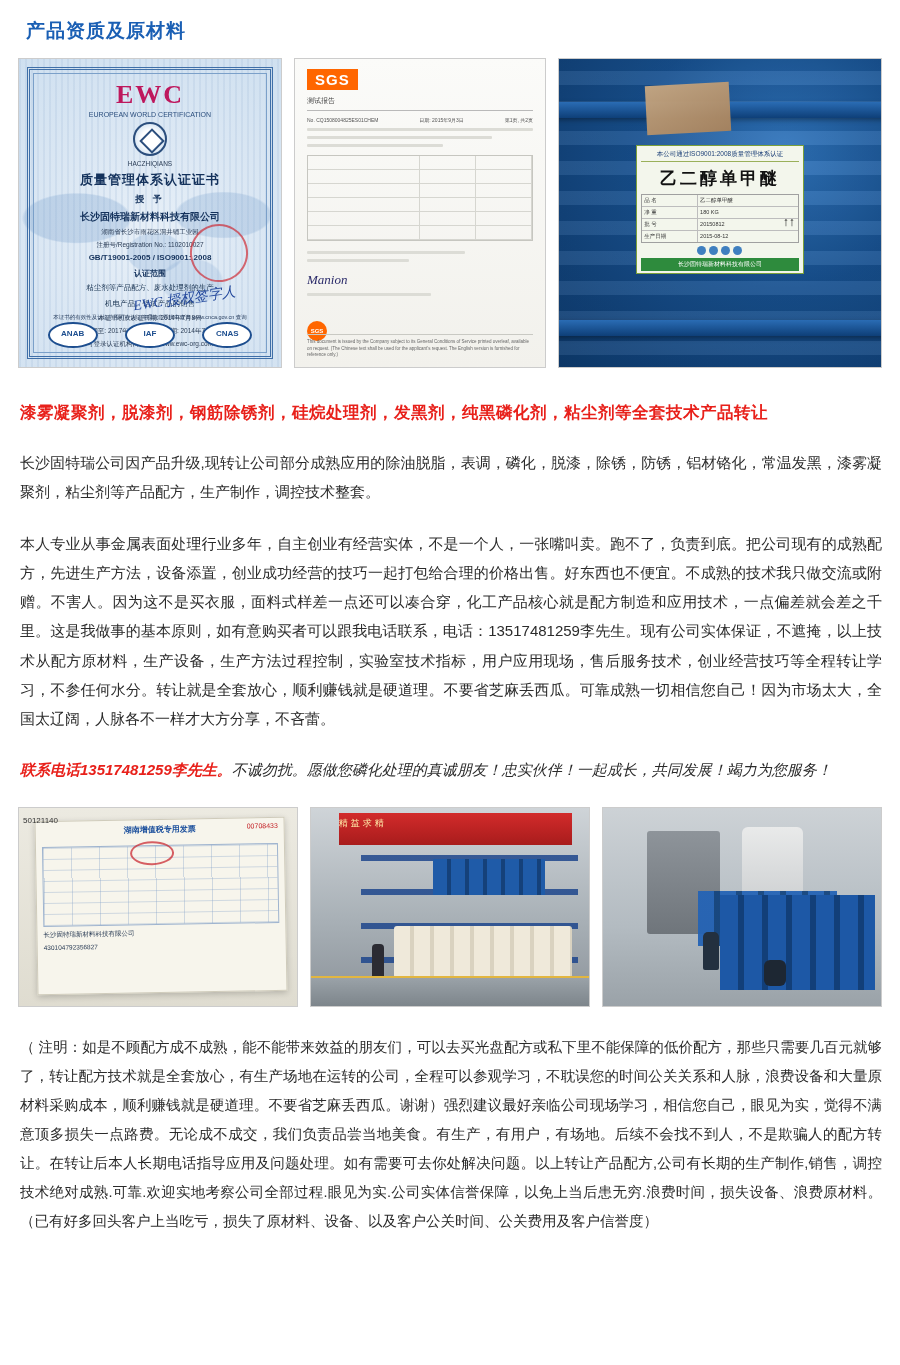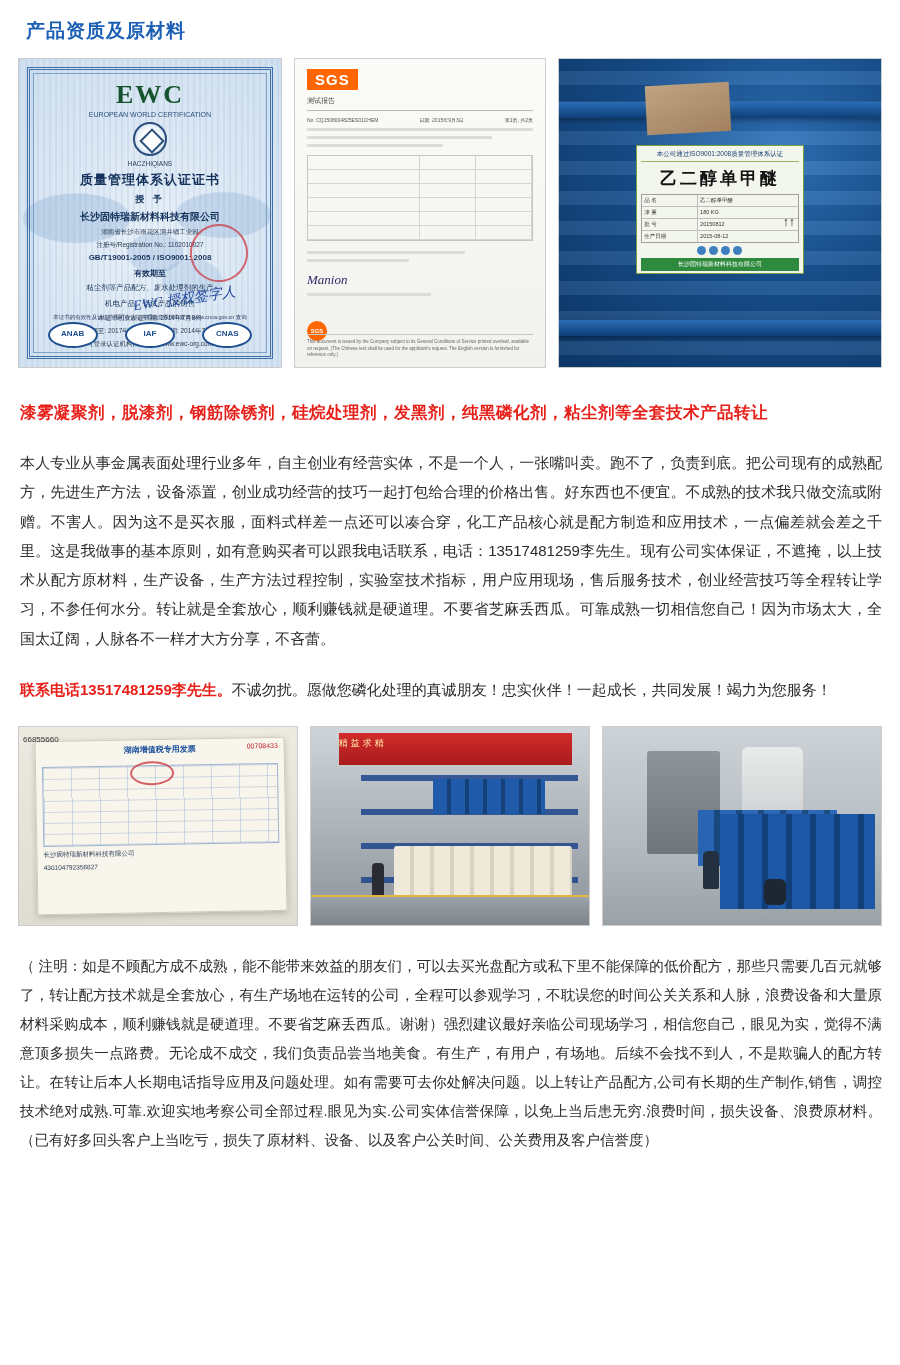--- a/index.html
+++ b/index.html
@@ -64,21 +64,21 @@
     position: absolute;
     left: 14px; right: 14px; top: 14px; bottom: 14px;
     border: 1px solid #7ba0c9;
     text-align: center;
     overflow: hidden;
   }
   .ewc-logo {
     margin-top: 6px;
     font-size: 26px;
     font-weight: bold;
-    color: #14532d;
+    color: #be185d;
     font-family: "Liberation Serif", serif;
     letter-spacing: 2px;
   }
   .ewc-sub {
     font-size: 7px;
     color: #2b4e7d;
     margin-top: 1px;
   }
   .ewc-seal {
     width: 30px; height: 30px;
@@ -517,21 +517,21 @@
     margin: 30px 0 22px 2px;
     letter-spacing: .5px;
   }
   p.body {
     font-size: 15px;
     line-height: 1.95;
     color: #2b2b2b;
     margin: 0 0 22px 2px;
     text-align: justify;
   }
-  .contact-line { margin-bottom: 24px; }
+  .contact-line { margin-bottom: 24px; font-style: italic; }
   .contact-red {
     color: #e8201a;
     font-weight: bold;
   }
   .note {
     font-size: 14.5px;
     line-height: 2;
     color: #2b2b2b;
     margin: 26px 0 0 2px;
     text-align: justify;
@@ -554,21 +554,21 @@
         <div class="ewc-logo">EWC</div>
         <div class="ewc-sub">EUROPEAN WORLD CERTIFICATION</div>
         <div class="ewc-seal"></div>
         <div class="cert-line">HACZHIQIANS</div>
         <div class="cert-h1">质量管理体系认证证书</div>
         <div class="cert-h2">授 予</div>
         <div class="cert-company">长沙固特瑞新材料科技有限公司</div>
         <div class="cert-line">湖南省长沙市雨花区洞井铺工业园</div>
         <div class="cert-line">注册号/Registration No.: 1102010027</div>
         <div class="cert-standard">GB/T19001-2005 / ISO9001: 2008</div>
-        <div class="cert-scope-title">有效期至</div>
+        <div class="cert-scope-title">认证范围</div>
         <div class="cert-scope">粘尘剂等产品配方、废水处理剂的生产</div>
         <div class="cert-scope">机电产品、铝试产品的销售</div>
         <div class="cert-line">本证书初次发证日期: 2014年7月8日</div>
         <div class="cert-line">有效期至: 2017年7月7日  发证日期: 2014年7月8日</div>
         <div class="cert-line">可登录认证机构网站查询 www.ewc-org.com</div>
         <div class="cert-footer-text">本证书的有效性及认证范围可在认证管理信息系统中查询 www.cnca.gov.cn 查询</div>
         <div class="red-stamp"></div>
         <div class="sign-blue">EWC 授权签字人</div>
         <div class="cert-bottom-logos">
           <div class="oval-logo">ANAB</div>
@@ -665,39 +665,40 @@
           <span></span>
           <span></span>
         </div>
         <div class="lbl-bottom">长沙固特瑞新材料科技有限公司</div>
       </div>
     </div>
   </div>
 
   <div class="headline">漆雾凝聚剂，脱漆剂，钢筋除锈剂，硅烷处理剂，发黑剂，纯黑磷化剂，粘尘剂等全套技术产品转让</div>
 
+  <p class="body">长沙固特瑞公司因产品升级,现转让公司部分成熟应用的除油脱脂，表调，磷化，脱漆，除锈，防锈，铝材铬化，常温发黑，漆雾凝聚剂，粘尘剂等产品配方，生产制作，调控技术整套。</p>
   <p class="body">本人专业从事金属表面处理行业多年，自主创业有经营实体，不是一个人，一张嘴叫卖。跑不了，负责到底。把公司现有的成熟配方，先进生产方法，设备添置，创业成功经营的技巧一起打包给合理的价格出售。好东西也不便宜。不成熟的技术我只做交流或附赠。不害人。因为这不是买衣服，面料式样差一点还可以凑合穿，化工产品核心就是配方制造和应用技术，一点偏差就会差之千里。这是我做事的基本原则，如有意购买者可以跟我电话联系，电话：13517481259李先生。现有公司实体保证，不遮掩，以上技术从配方原材料，生产设备，生产方法过程控制，实验室技术指标，用户应用现场，售后服务技术，创业经营技巧等全程转让学习，不参任何水分。转让就是全套放心，顺利赚钱就是硬道理。不要省芝麻丢西瓜。可靠成熟一切相信您自己！因为市场太大，全国太辽阔，人脉各不一样才大方分享，不吝蕾。</p>
 
   <p class="body contact-line">
     <span class="contact-red">联系电话13517481259李先生。</span><span>不诚勿扰。愿做您磷化处理的真诚朋友！忠实伙伴！一起成长，共同发展！竭力为您服务！</span>
   </p>
 
   <div class="img-row bottom">
 
     <div class="photo">
       <div class="invoice-bg"></div>
       <div class="invoice-paper">
         <div class="inv-title">湖南增值税专用发票</div>
         <div class="inv-no">00708433</div>
         <div class="inv-grid"></div>
         <div class="inv-stamp"></div>
         <div class="cert-line" style="margin-left:6px">长沙固特瑞新材料科技有限公司</div>
         <div class="cert-line" style="margin-left:6px">430104792356827</div>
       </div>
-      <div class="inv-no" style="left:4px;right:auto;top:8px;color:#333;font-size:8px">66855660</div>
+      <div class="inv-no" style="left:4px;right:auto;top:8px;color:#333;font-size:8px">50121140</div>
     </div>
 
     <div class="photo">
       <div class="warehouse-bg"></div>
       <div class="wh-banner">精益求精</div>
       <div class="wh-rack"></div>
       <div class="wh-barrels"></div>
       <div class="wh-sacks"></div>
       <div class="wh-person"></div>
       <div class="wh-floor"></div>

